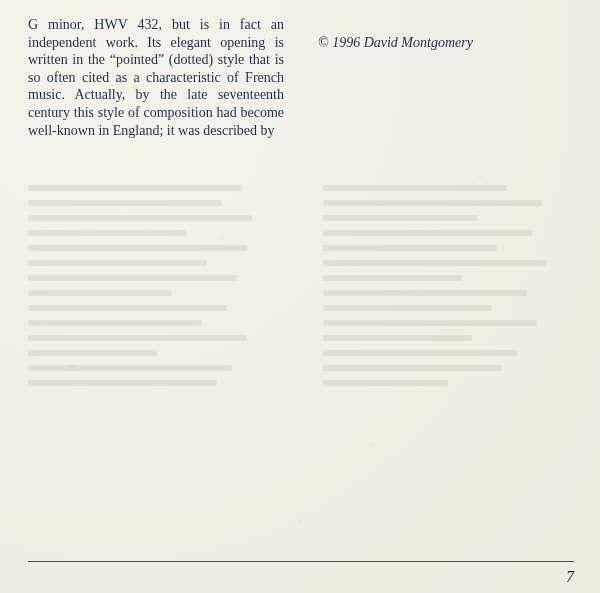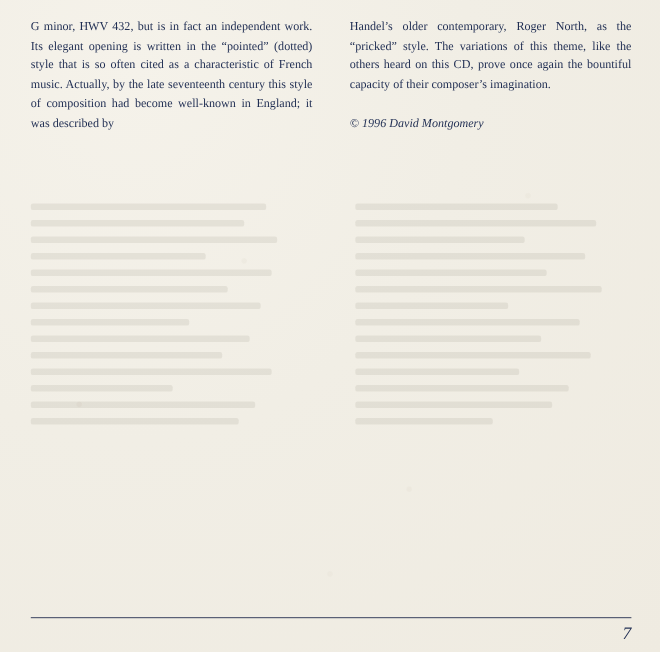--- a/index.html
+++ b/index.html
@@ -64,21 +64,21 @@
     right: 26px;
     top: 16px;
     display: flex;
     gap: 34px;
   }
   .col {
     flex: 1;
   }
   .col p {
     margin: 0;
-    font-size: 11px;
+    font-size: 14px;
     line-height: 17.6px;
     text-align: justify;
     text-justify: inter-word;
     hyphens: manual;
     color: #1f2d52;
   }
   .credit {
     margin-top: 18px !important;
     text-align: center;
     font-style: italic;
@@ -143,21 +143,20 @@
       <div class="bleed-line" style="width:72%"></div>
       <div class="bleed-line" style="width:50%"></div>
     </div>
   </div>
 
   <div class="columns">
     <div class="col">
       <p>G minor, HWV 432, but is in fact an independent work. Its elegant opening is written in the “pointed” (dotted) style that is so often cited as a characteristic of French music. Actually, by the late seventeenth century this style of composition had become well-known in England; it was described by</p>
     </div>
     <div class="col">
-      <p>Handel’s older contemporary, Roger North, as the “pricked” style. The variations of this theme, like the others heard on this CD, prove once again the bountiful capacity of their composer’s imagination.</p>
       <p class="credit">© 1996 David Montgomery</p>
     </div>
   </div>
 
   <div class="rule"></div>
   <div class="folio">7</div>
 
 </div>
 
 </body></html>

